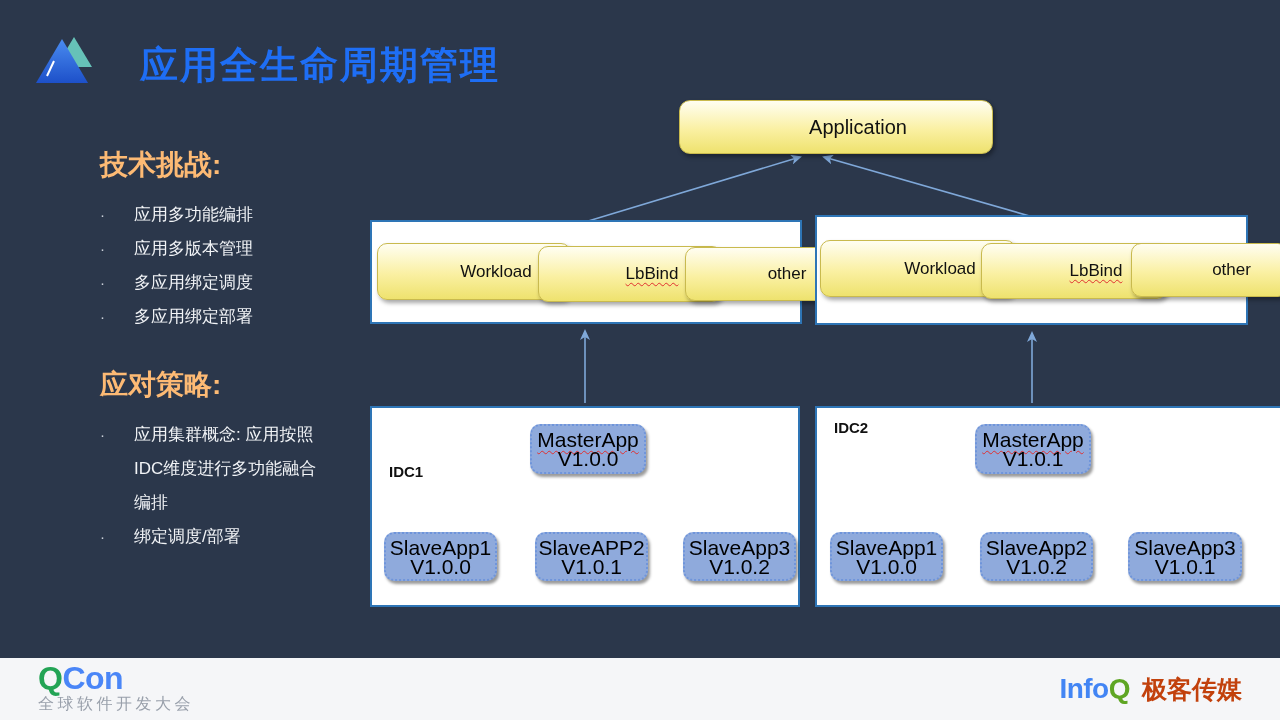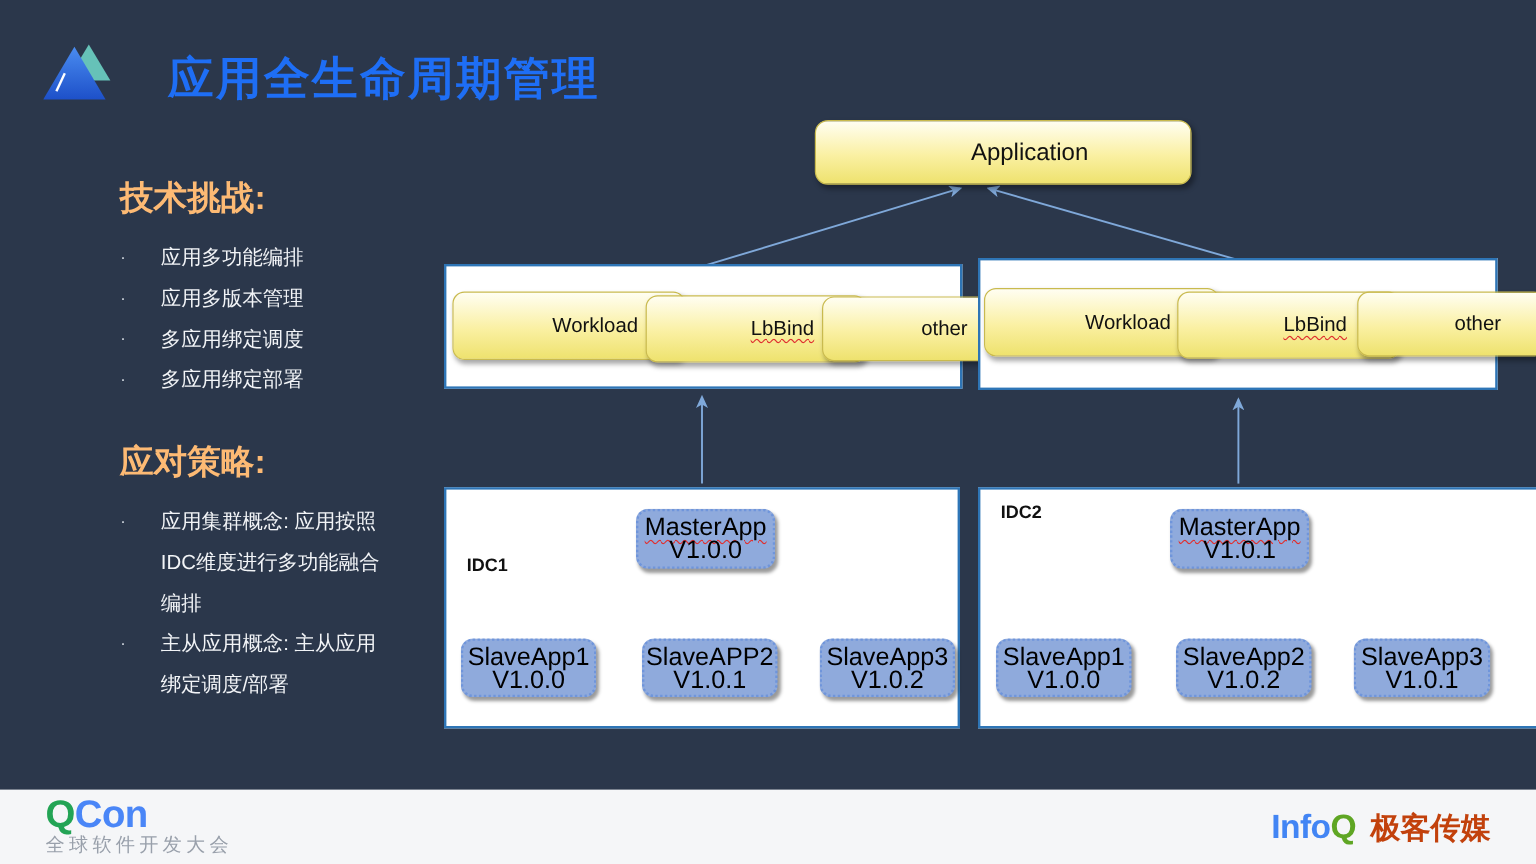--- a/index.html
+++ b/index.html
@@ -112,21 +112,20 @@
       <span class="dot">·</span>
       <div class="blines">
         <div>应用集群概念: 应用按照</div>
         <div>IDC维度进行多功能融合</div>
         <div>编排</div>
       </div>
     </div>
     <div class="bullet-row">
       <span class="dot">·</span>
       <div class="blines">
-        <div>主从应用概念: 主从应用</div>
         <div>绑定调度/部署</div>
       </div>
     </div>
   </div>
 
   <svg class="arrows" width="1280" height="720" viewBox="0 0 1280 720">
     <defs>
       <marker id="arrBlue" markerUnits="userSpaceOnUse" markerWidth="11" markerHeight="10" refX="9" refY="5" orient="auto">
         <path d="M0,0 L11,5 L0,10 L3,5 Z" fill="#7FA8D9"></path>
       </marker>

